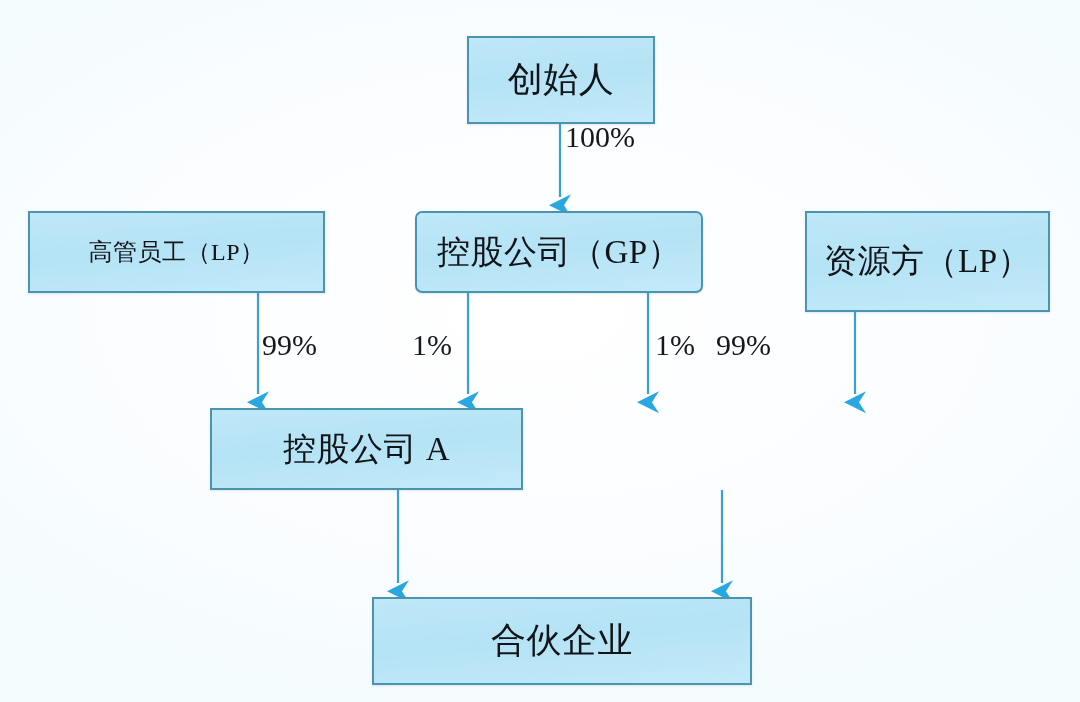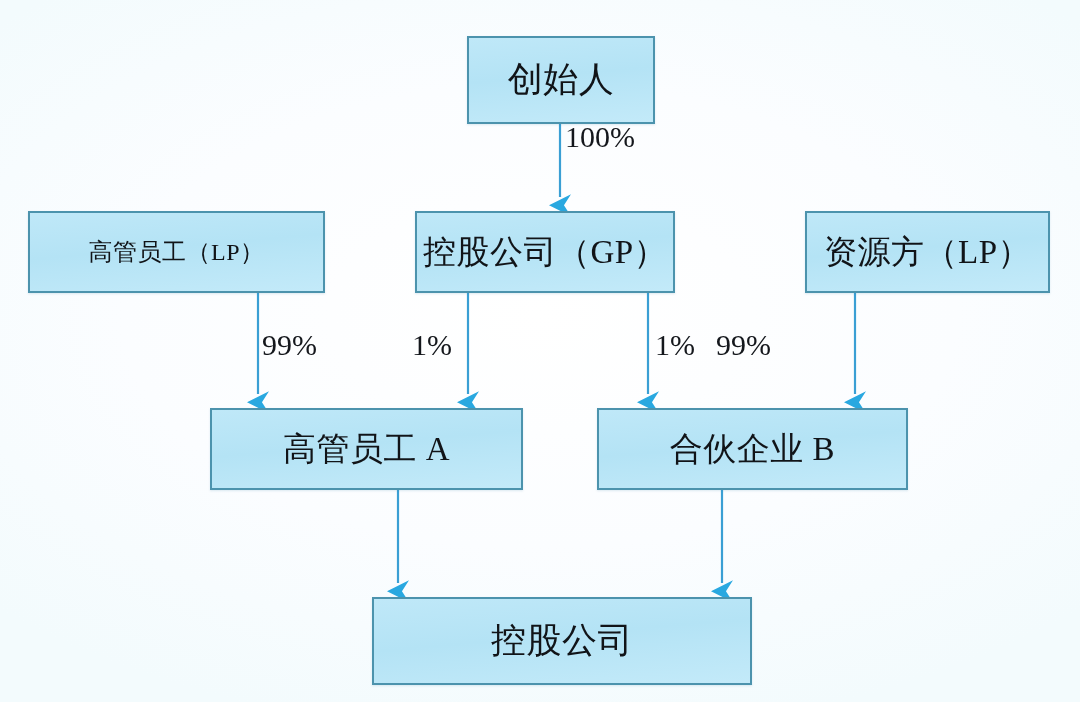--- a/index.html
+++ b/index.html
@@ -49,22 +49,22 @@
   .edge-label {
     position: absolute;
     color: #14171c;
     font-size: 30px;
     line-height: 1;
     white-space: nowrap;
   }
   
   #node-founder      { left: 467px; top: 28px;  width: 188px; height: 88px; font-size: 35px; margin-top: 8px; }
   #node-exec-lp      { left: 28px;  top: 211px; width: 297px; height: 82px; font-size: 24px; }
-  #node-holding-gp   { left: 415px; top: 211px; width: 260px; height: 82px; font-size: 33px; }
-  #node-resource-lp  { left: 805px; top: 211px; width: 245px; height: 82px; font-size: 33px; }
+  #node-holding-gp   { left: 415px; top: 211px; width: 288px; height: 82px; font-size: 33px; border-radius: 7px; }
+  #node-resource-lp  { left: 805px; top: 211px; width: 245px; height: 101px; font-size: 33px; }
   #node-partnership-a{ left: 210px; top: 408px; width: 313px; height: 82px; font-size: 33px; }
   #node-partnership-b{ left: 597px; top: 408px; width: 311px; height: 82px; font-size: 33px; }
   #node-core         { left: 372px; top: 597px; width: 380px; height: 88px; font-size: 35px; }
   
   #label-founder-holding { left: 565px; top: 122px; text-align: center; }
   #label-exec-a          { left: 262px; top: 330px; }
   #label-holding-a       { left: 412px; top: 330px; }
   #label-holding-b       { left: 655px; top: 330px; }
   #label-resource-b      { left: 716px; top: 330px; }
 </style>
@@ -101,29 +101,26 @@
 
   <div class="node" id="node-holding-gp">
     <span class="node-label">控股公司（GP）</span>
   </div>
 
   <div class="node" id="node-resource-lp">
     <span class="node-label">资源方（LP）</span>
   </div>
 
   <div class="node" id="node-partnership-a">
-    <span class="node-label">高管员工 A</span>
+    <span class="node-label">控股公司 A</span>
   </div>
 
-  <div class="node" id="node-partnership-b">
-    <span class="node-label">合伙企业 B</span>
-  </div>
 
   <div class="node" id="node-core">
-    <span class="node-label">控股公司</span>
+    <span class="node-label">合伙企业</span>
   </div>
 
   <span class="edge-label" id="label-founder-holding">100%</span>
 
   <span class="edge-label" id="label-exec-a">99%</span>
 
   <span class="edge-label" id="label-holding-a">1%</span>
 
   <span class="edge-label" id="label-holding-b">1%</span>
 

